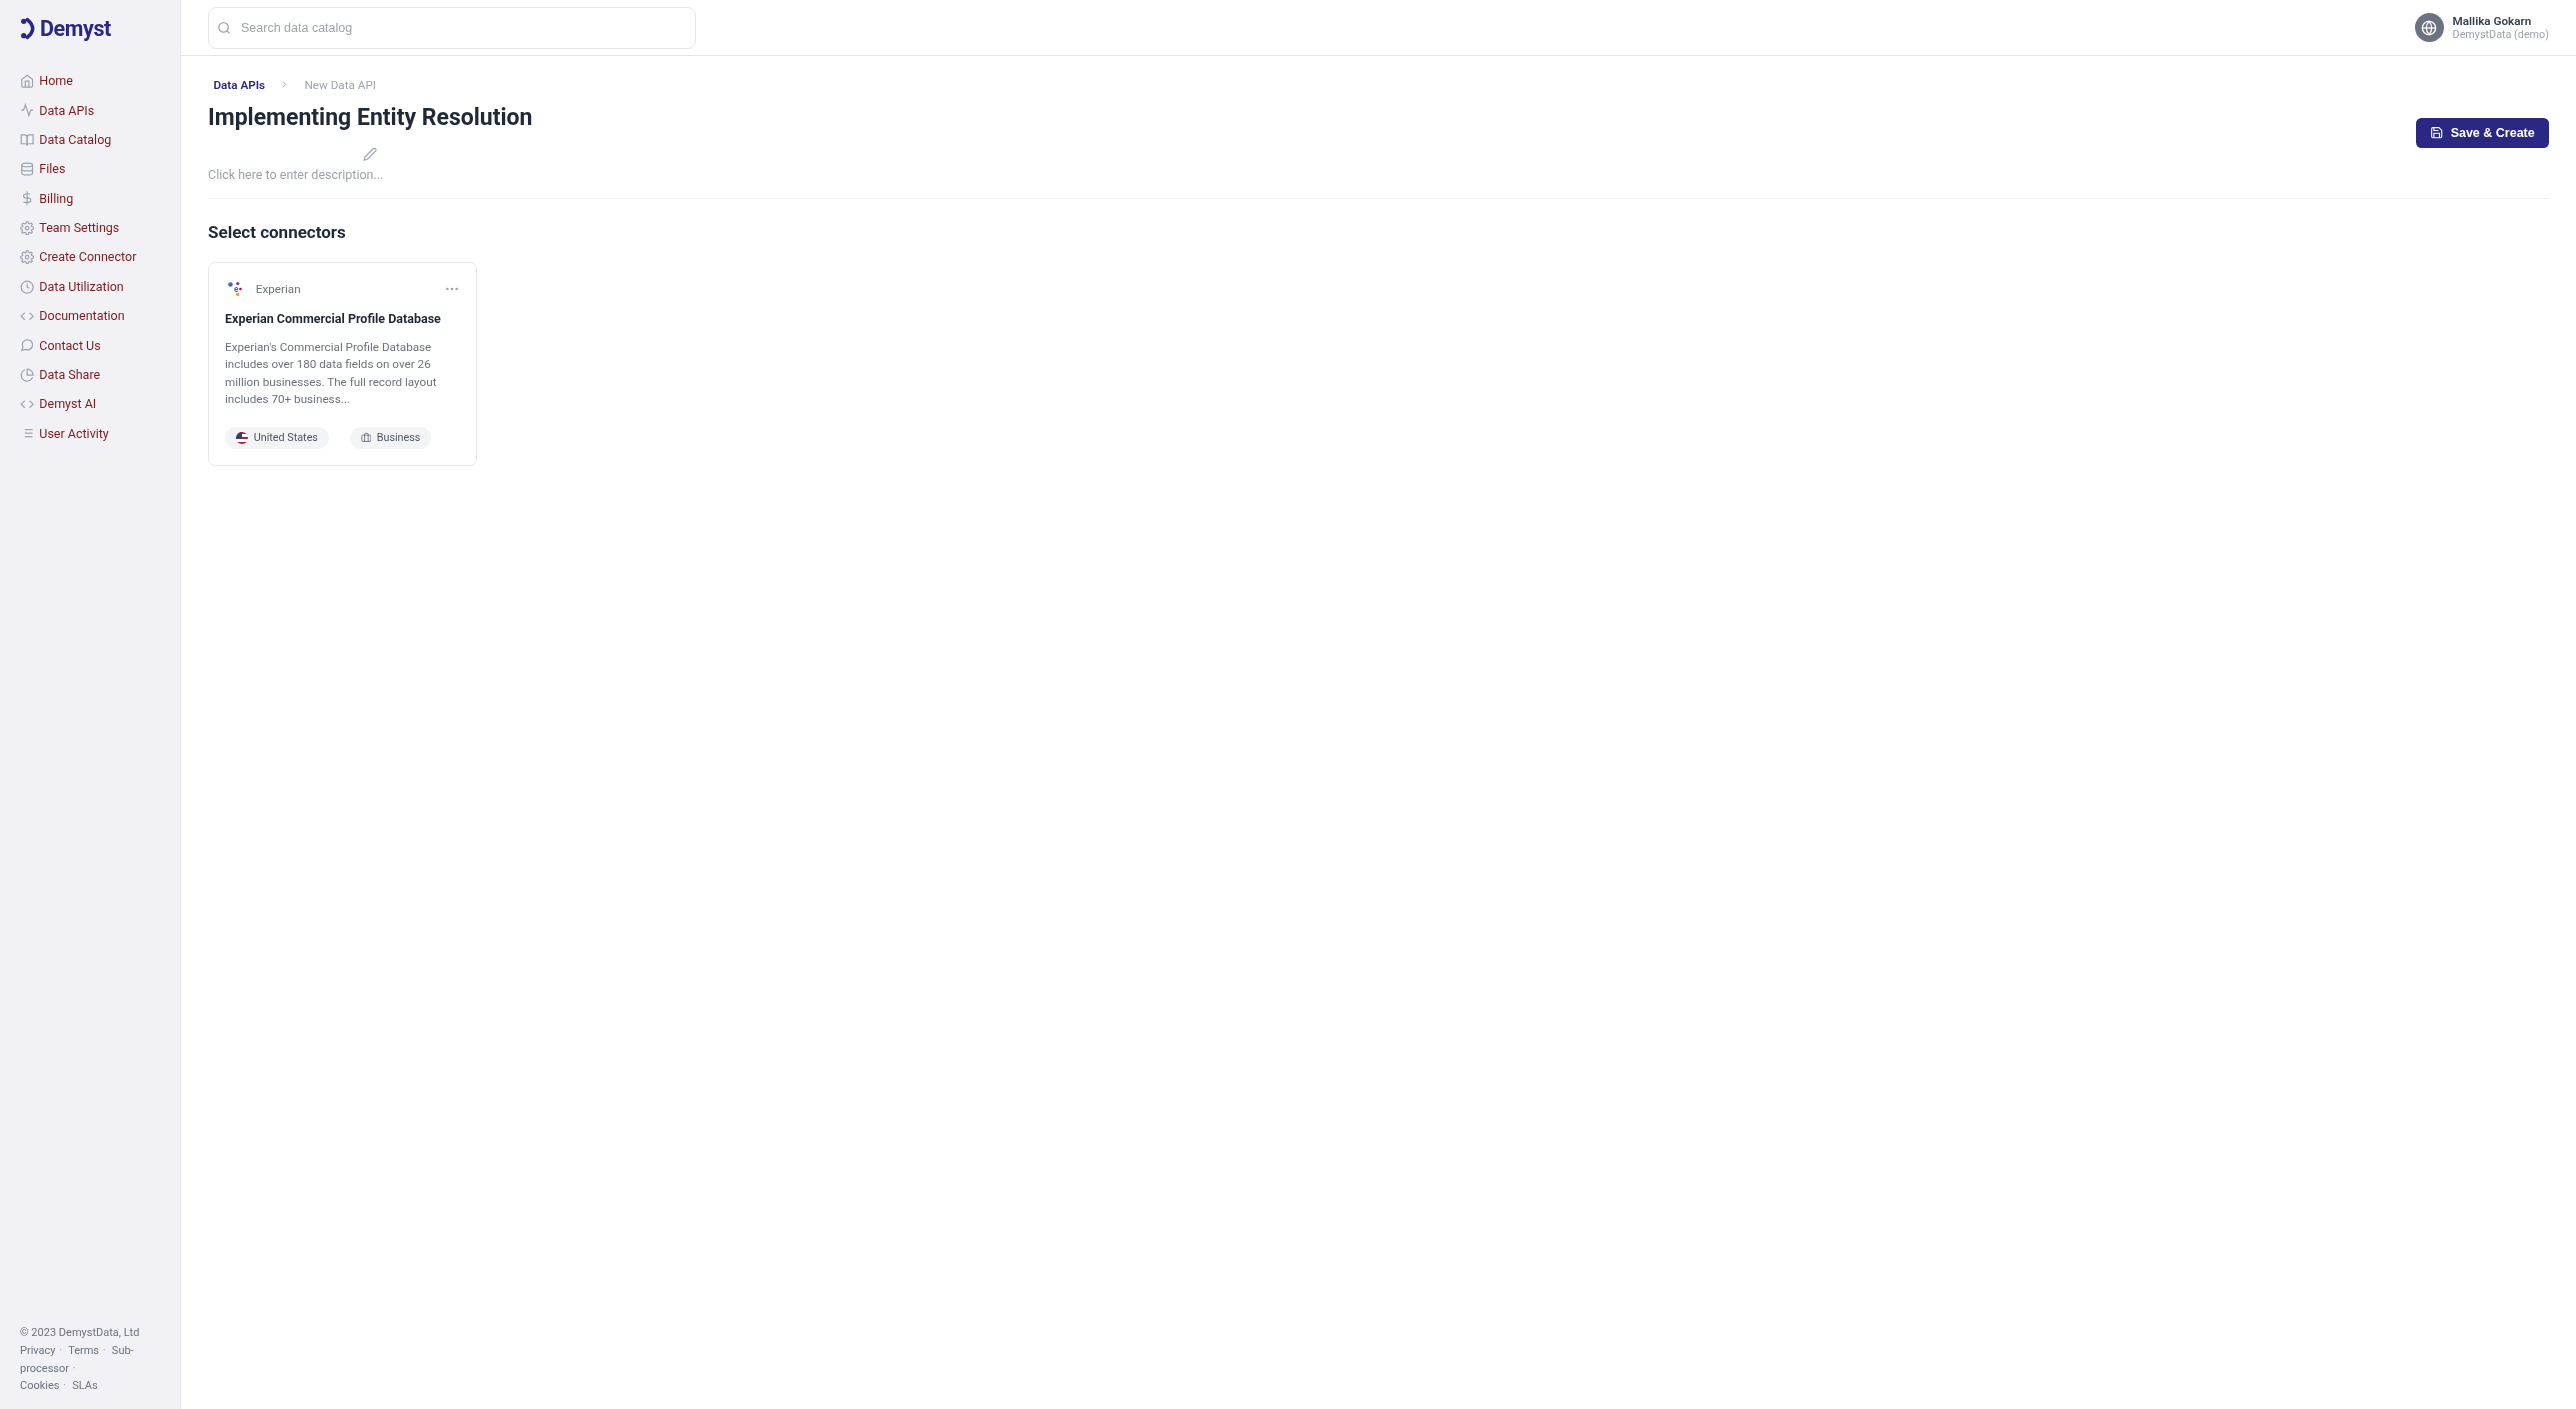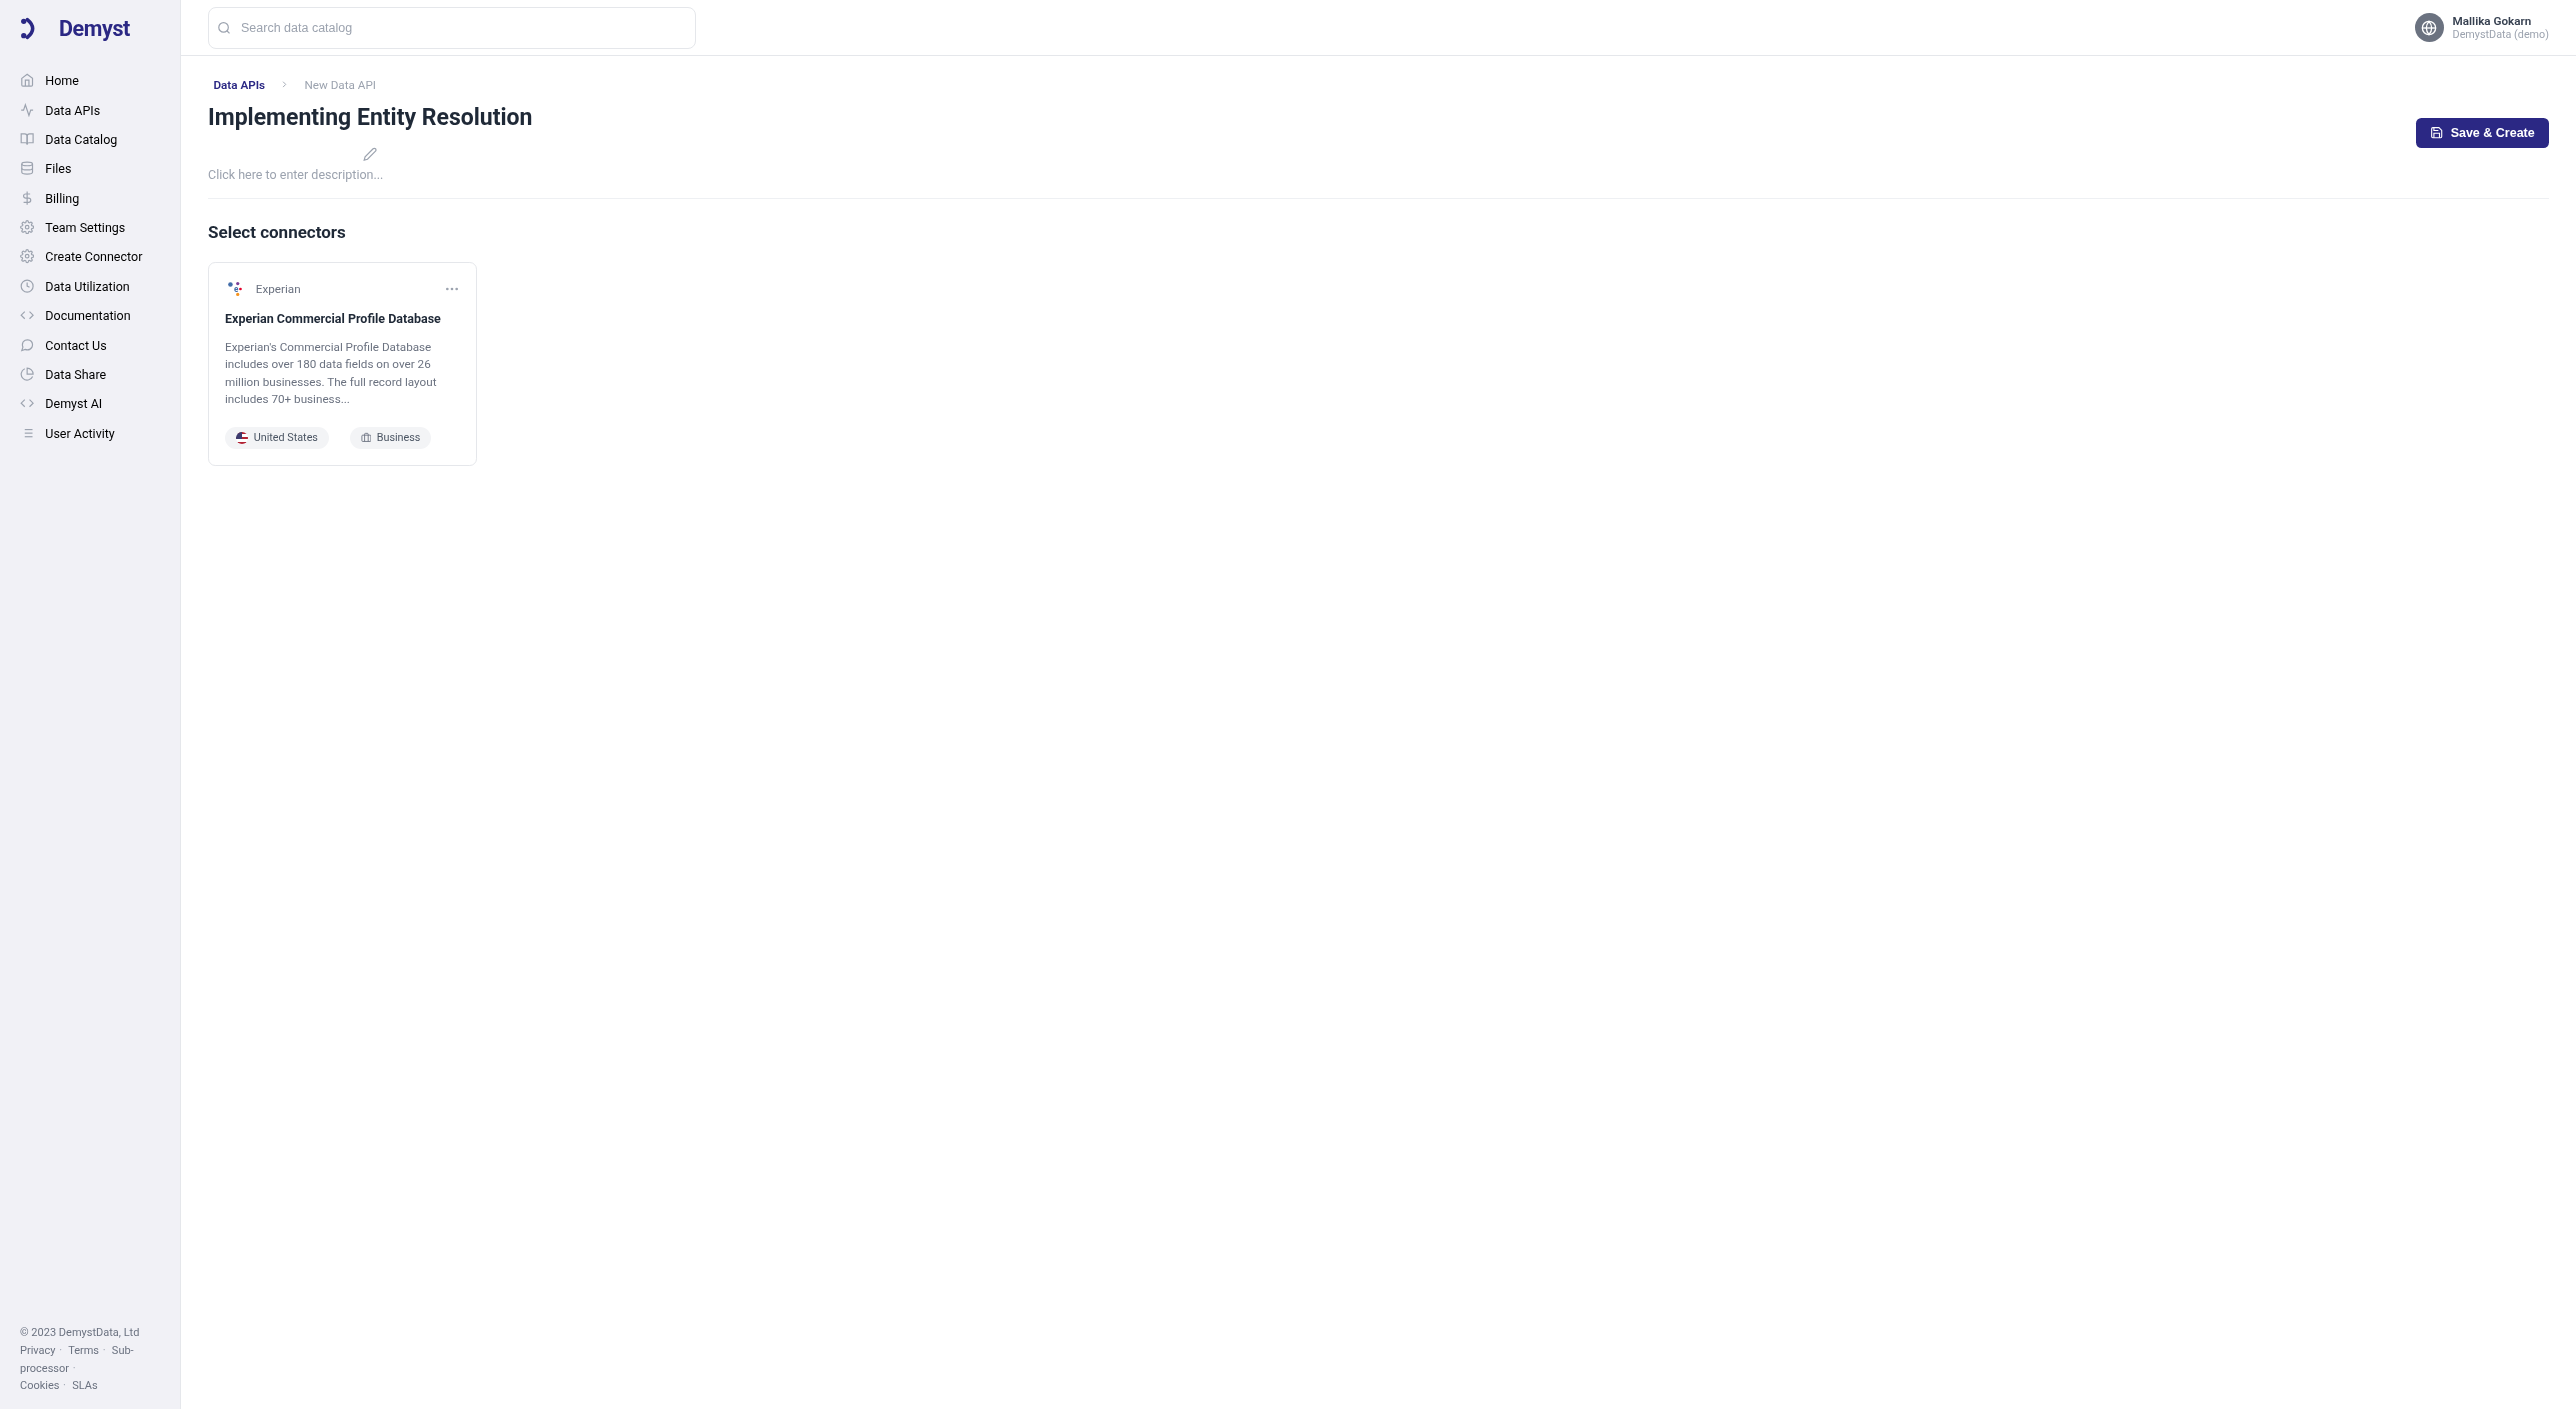--- a/index.html
+++ b/index.html
@@ -23,39 +23,39 @@
       background: #f1f1f6;
       border-right: 0.9px solid #e5e7eb;
       display: flex;
       flex-direction: column;
       padding: 16px 0 14.3px 0;
     }
     .logo {
       padding: 0 20px 25px 20px;
       display: flex;
       align-items: center;
-      gap: 19px;
+      gap: 0;
       text-align: right;
     }
     .logo-text {
       font-size: 21.5px;
       font-weight: 700;
       color: #2b2884;
       letter-spacing: -0.4px;
     }
     .nav-list {
       list-style: none;
       flex: 1;
     }
     .nav-item {
       display: flex;
-      align-items: flex-start;
-      gap: 11px;
+      align-items: flex-end;
+      gap: 5px;
       padding: 7.2px 20px;
-      color: #000000;
+      color: #7f1d1d;
       cursor: pointer;
       font-size: 12.5px;
     }
     .nav-icon {
       width: 14.3px;
       height: 14.3px;
       flex-shrink: 0;
       display: flex;
       align-items: center;
       justify-content: center;

